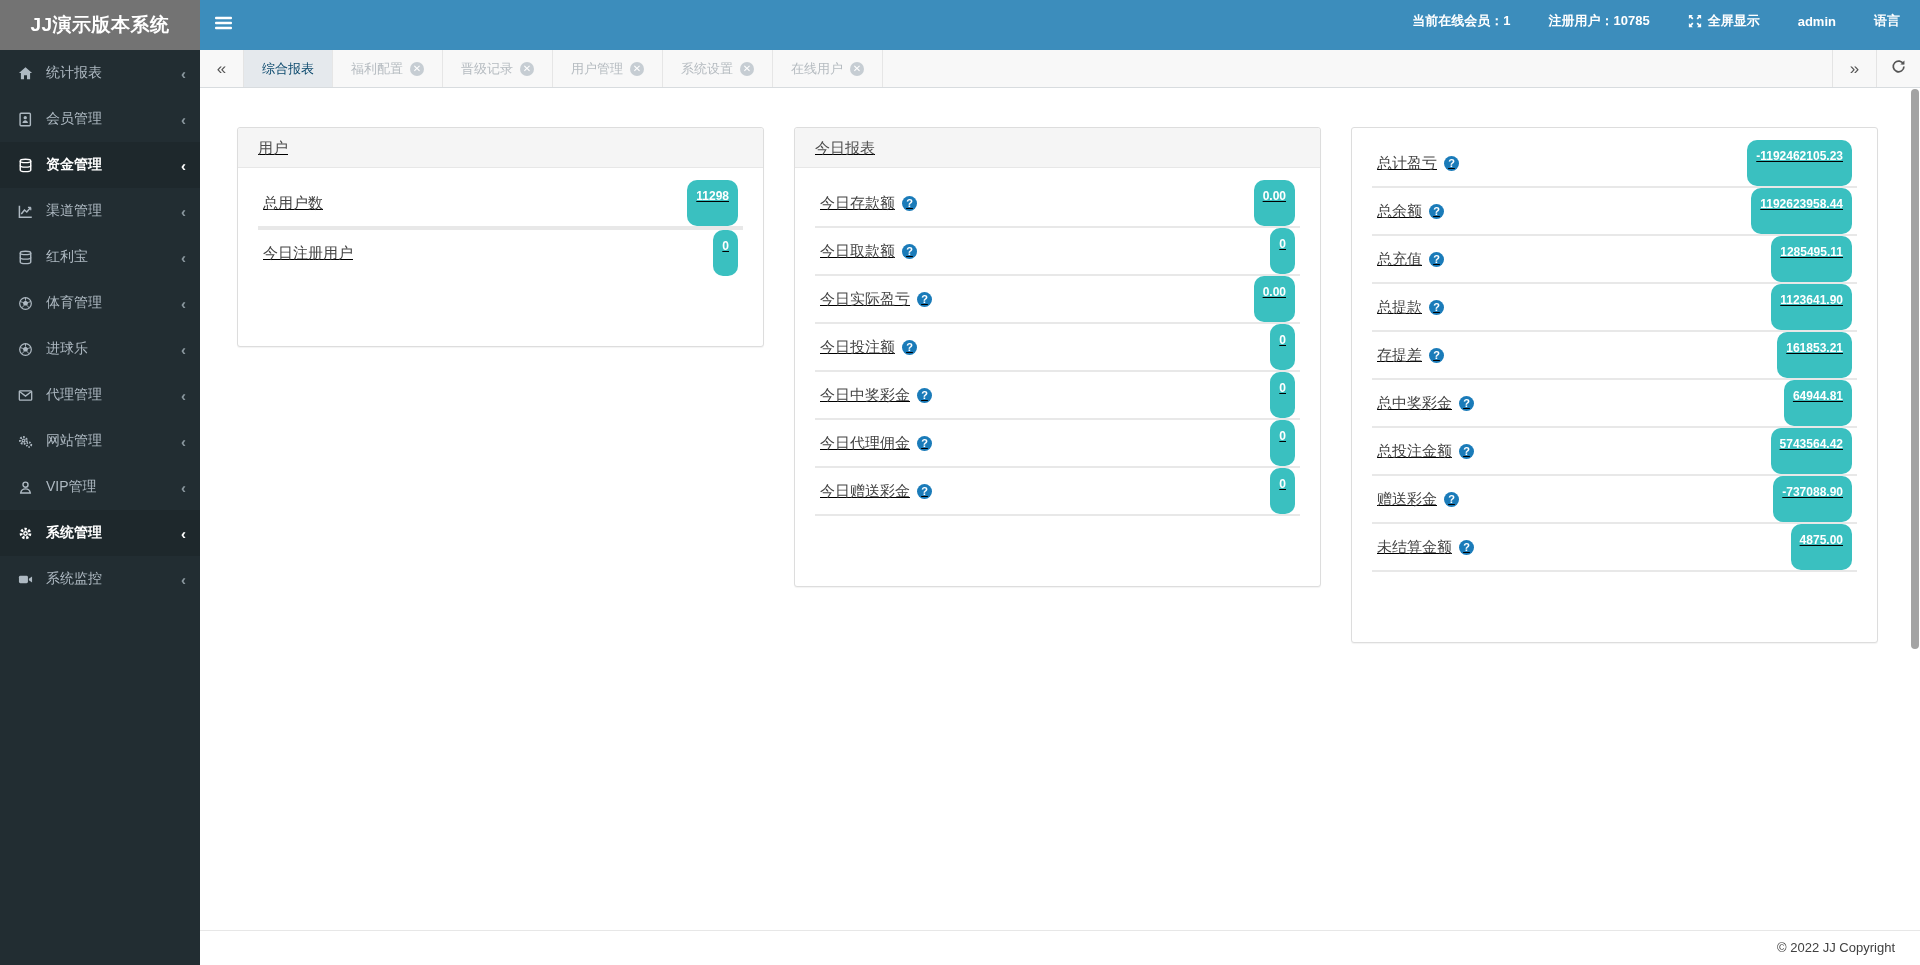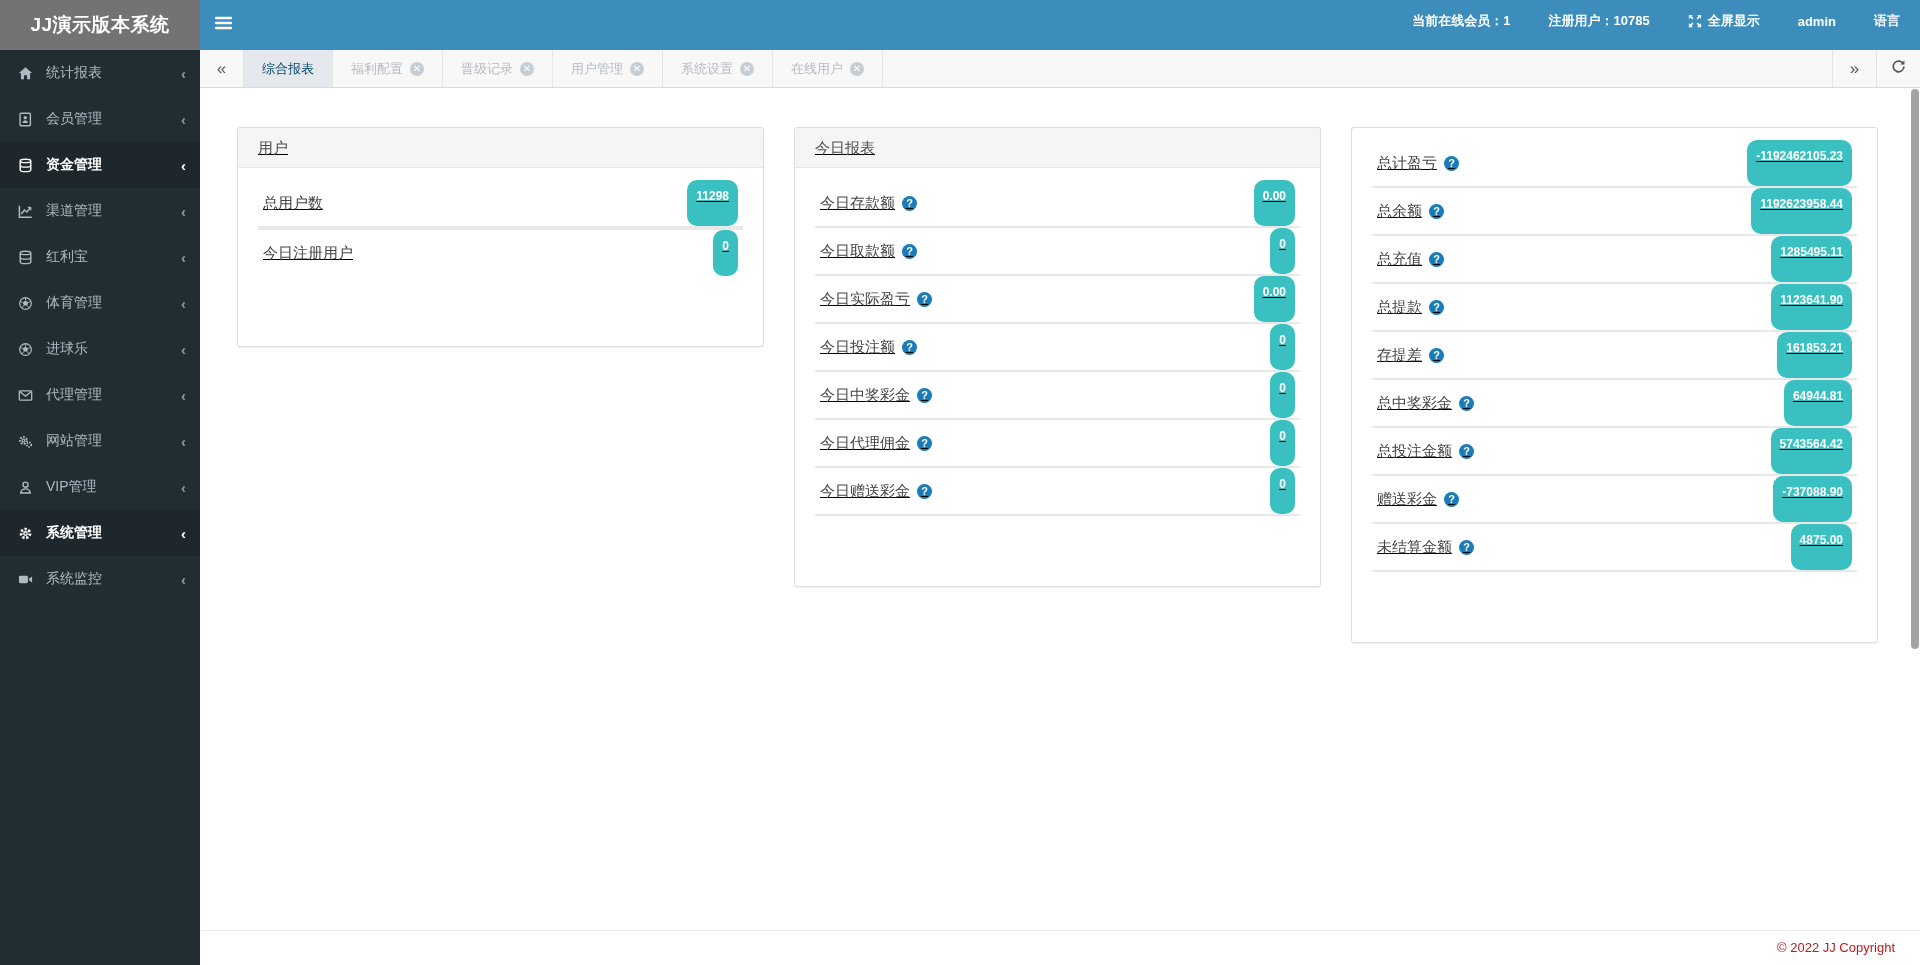--- a/index.html
+++ b/index.html
@@ -54,21 +54,21 @@
   .row-left { display:flex; align-items:center; gap:7px; }
   .row-label { font-size:15px; color:#444; }
   .help { width:15px; height:15px; border-radius:50%; background:#1a7bb9; color:#fff; font-size:11px; font-weight:bold;
           line-height:15px; text-align:center; display:inline-block; cursor:pointer; }
   .badge { background:#3ac0c0; color:#fff; font-size:12px; font-weight:bold; padding:9px 9px; border-radius:10px;
            min-width:24px; text-align:center; }
   .sep { height:2px; background:#e8e8e8; }
 
   
   .footer { position:absolute; left:200px; right:0; bottom:0; height:35px; background:#fff; border-top:1px solid #e7e7e7;
-            text-align:right; padding-right:25px; line-height:33px; font-size:13px; color:#b91c1c; }
+            text-align:right; padding-right:25px; line-height:33px; font-size:13px; color:#404040; }
 
   
   .scrollbar { position:absolute; top:89px; right:0; width:10px; bottom:0; }
   .scroll-thumb { position:absolute; top:0; right:1px; width:8px; height:560px; background:#a3a3a3; border-radius:4px; }
 </style>
 </head>
 <body>
 
 <div class="app">
 

